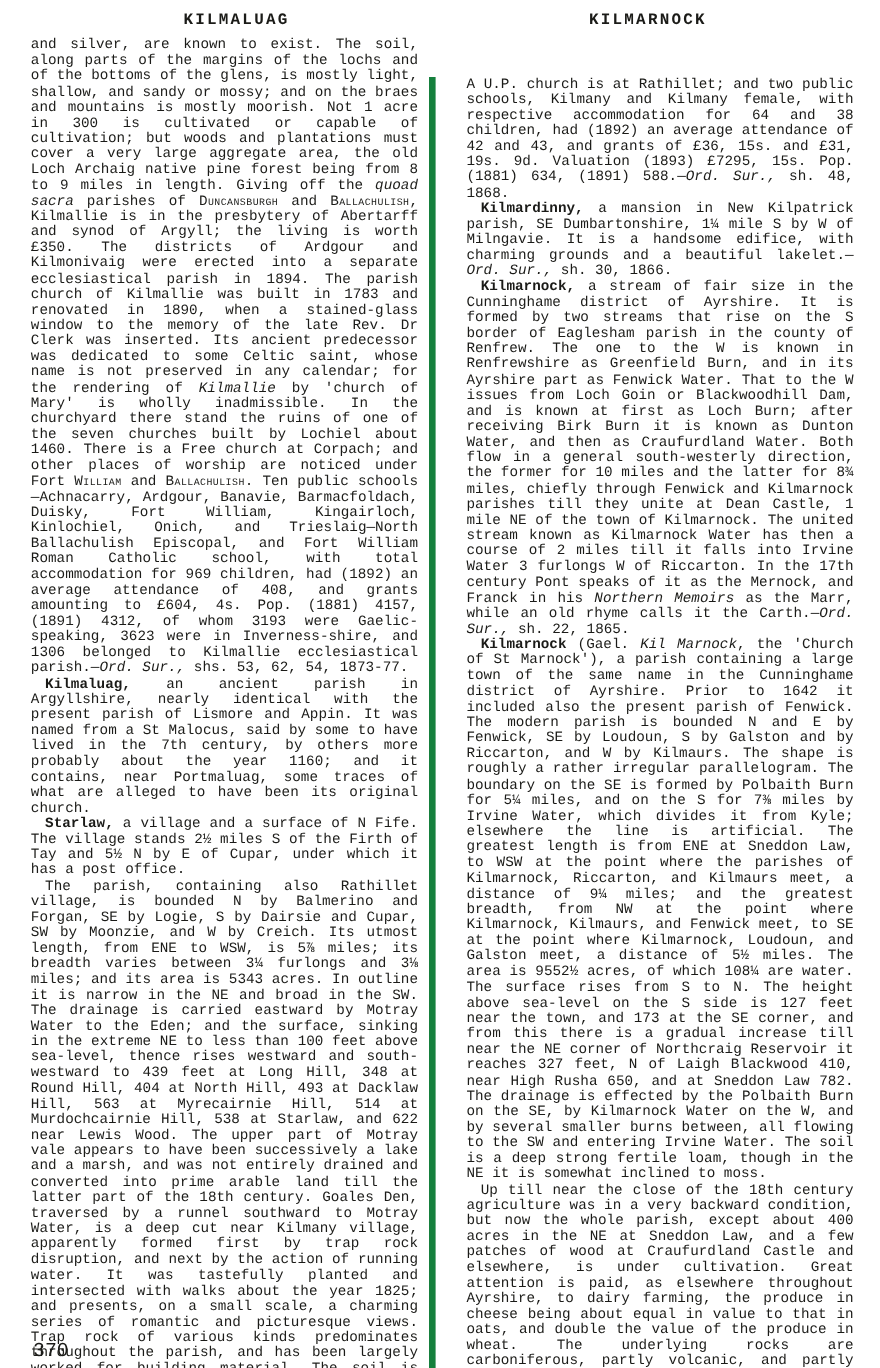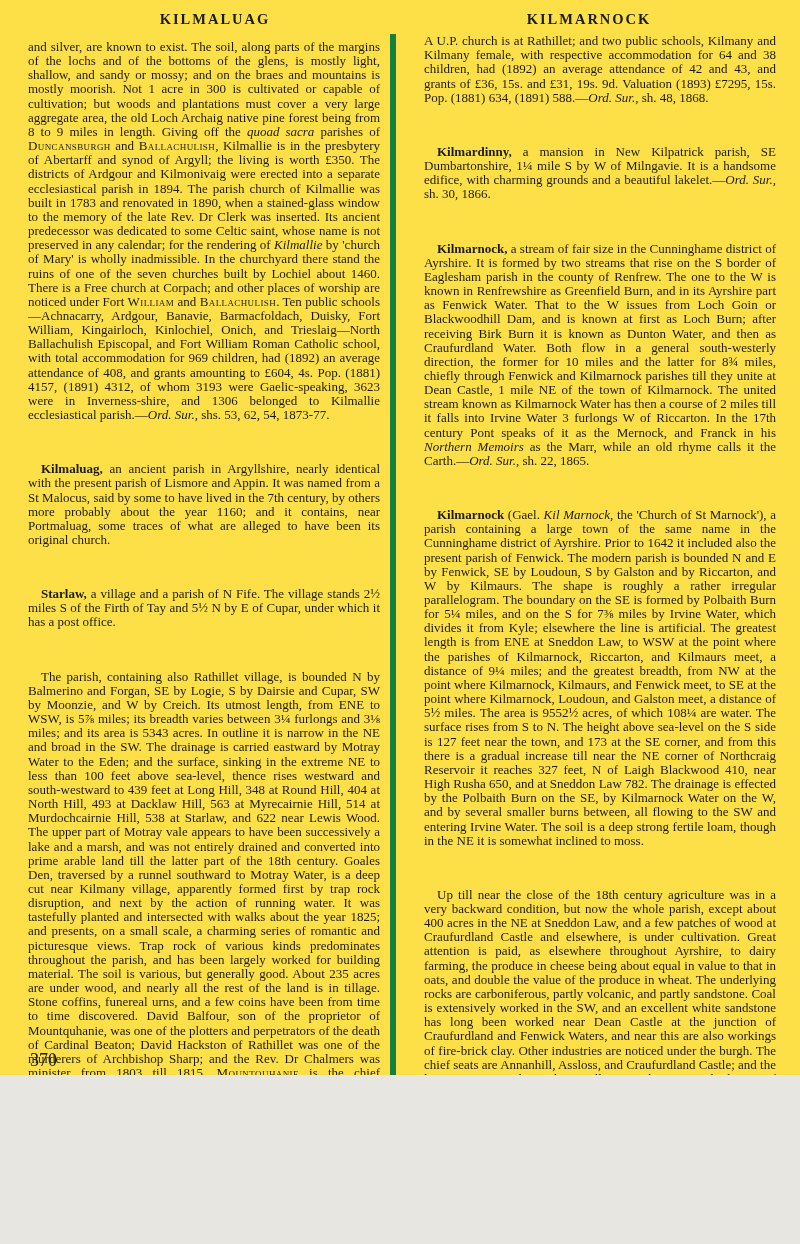--- a/index.html
+++ b/index.html
@@ -1,34 +1,34 @@
 <!DOCTYPE html>
 <html lang="en"><head>
 <meta charset="utf-8">
 <style>
   html, body { margin: 0; padding: 0; background: #e8e6e0; }
   .page {
-    width: 800px; height: 1075px; box-sizing: border-box;
-    background: #fde047; color: #1b1b18;
-    font-family: Liberation Serif, serif;
+    width: 800px; height: 1244px; box-sizing: border-box;
+    background: #ffffff; color: #1b1b18;
+    font-family: Liberation Mono, monospace;
     font-size: 13px; line-height: 14.15px;
     margin: 0 auto; position: relative; overflow: hidden;
     padding: 12px 24px 20px 28px;
   }
   .running-heads { display: flex; margin-bottom: 8px; }
   .running-heads .head {
     flex: 1; text-align: center; font-weight: bold;
     font-size: 14.5px; letter-spacing: 2px;
   }
   .cols { display: flex; align-items: center; }
   .col { flex: 1; min-width: 0; }
   .col-left  { padding-right: 10px; }
   .col-right { padding-left: 28px; border-left: 6px solid #15803d; }
   p.para { margin: 0; text-align: justify; }
-  p.para.ind { text-indent: 13px; margin-top: 40px; }
+  p.para.ind { text-indent: 13px; }
   .seg.bold { font-weight: bold; }
   .seg.italic { font-style: italic; }
   .seg.smallcaps { font-variant: small-caps; letter-spacing: 0.4px; }
   .page-number {
     position: absolute; left: 30px; bottom: 8px; font-size: 18px;
   }
 </style>
 </head>
 <body>
 
@@ -37,21 +37,21 @@
   <div class="running-heads">
     <div class="head">KILMALUAG</div>
     <div class="head">KILMARNOCK</div>
   </div>
 
   <div class="cols">
     <div class="col col-left">
       <div class="col-body">
           <p class="para"><span class="seg normal">and silver, are known to exist. The soil, along parts of the margins of the lochs and of the bottoms of the glens, is mostly light, shallow, and sandy or mossy; and on the braes and mountains is mostly moorish. Not 1 acre in 300 is cultivated or capable of cultivation; but woods and plantations must cover a very large aggregate area, the old Loch Archaig native pine forest being from 8 to 9 miles in length. Giving off the </span><span class="seg italic">quoad sacra</span><span class="seg normal"> parishes of </span><span class="seg smallcaps">Duncansburgh</span><span class="seg normal"> and </span><span class="seg smallcaps">Ballachulish</span><span class="seg normal">, Kilmallie is in the presbytery of Abertarff and synod of Argyll; the living is worth £350. The districts of Ardgour and Kilmonivaig were erected into a separate ecclesiastical parish in 1894. The parish church of Kilmallie was built in 1783 and renovated in 1890, when a stained-glass window to the memory of the late Rev. Dr Clerk was inserted. Its ancient predecessor was dedicated to some Celtic saint, whose name is not preserved in any calendar; for the rendering of </span><span class="seg italic">Kilmallie</span><span class="seg normal"> by 'church of Mary' is wholly inadmissible. In the churchyard there stand the ruins of one of the seven churches built by Lochiel about 1460. There is a Free church at Corpach; and other places of worship are noticed under Fort </span><span class="seg smallcaps">William</span><span class="seg normal"> and </span><span class="seg smallcaps">Ballachulish</span><span class="seg normal">. Ten public schools—Achnacarry, Ardgour, Banavie, Barmacfoldach, Duisky, Fort William, Kingairloch, Kinlochiel, Onich, and Trieslaig—North Ballachulish Episcopal, and Fort William Roman Catholic school, with total accommodation for 969 children, had (1892) an average attendance of 408, and grants amounting to £604, 4s. Pop. (1881) 4157, (1891) 4312, of whom 3193 were Gaelic-speaking, 3623 were in Inverness-shire, and 1306 belonged to Kilmallie ecclesiastical parish.—</span><span class="seg italic">Ord. Sur.,</span><span class="seg normal"> shs. 53, 62, 54, 1873-77.</span></p>
           <p class="para ind"><span class="seg bold">Kilmaluag,</span><span class="seg normal"> an ancient parish in Argyllshire, nearly identical with the present parish of Lismore and Appin. It was named from a St Malocus, said by some to have lived in the 7th century, by others more probably about the year 1160; and it contains, near Portmaluag, some traces of what are alleged to have been its original church.</span></p>
-          <p class="para ind"><span class="seg bold">Starlaw,</span><span class="seg normal"> a village and a parish of N Fife. The village stands 2½ miles S of the Firth of Tay and 5½ N by E of Cupar, under which it has a post office.</span></p>
+          <p class="para ind"><span class="seg bold">Starlaw,</span><span class="seg normal"> a village and a surface of N Fife. The village stands 2½ miles S of the Firth of Tay and 5½ N by E of Cupar, under which it has a post office.</span></p>
           <p class="para ind"><span class="seg normal">The parish, containing also Rathillet village, is bounded N by Balmerino and Forgan, SE by Logie, S by Dairsie and Cupar, SW by Moonzie, and W by Creich. Its utmost length, from ENE to WSW, is 5⅞ miles; its breadth varies between 3¼ furlongs and 3⅛ miles; and its area is 5343 acres. In outline it is narrow in the NE and broad in the SW. The drainage is carried eastward by Motray Water to the Eden; and the surface, sinking in the extreme NE to less than 100 feet above sea-level, thence rises westward and south-westward to 439 feet at Long Hill, 348 at Round Hill, 404 at North Hill, 493 at Dacklaw Hill, 563 at Myrecairnie Hill, 514 at Murdochcairnie Hill, 538 at Starlaw, and 622 near Lewis Wood. The upper part of Motray vale appears to have been successively a lake and a marsh, and was not entirely drained and converted into prime arable land till the latter part of the 18th century. Goales Den, traversed by a runnel southward to Motray Water, is a deep cut near Kilmany village, apparently formed first by trap rock disruption, and next by the action of running water. It was tastefully planted and intersected with walks about the year 1825; and presents, on a small scale, a charming series of romantic and picturesque views. Trap rock of various kinds predominates throughout the parish, and has been largely worked for building material. The soil is various, but generally good. About 235 acres are under wood, and nearly all the rest of the land is in tillage. Stone coffins, funereal urns, and a few coins have been from time to time discovered. David Balfour, son of the proprietor of Mountquhanie, was one of the plotters and perpetrators of the death of Cardinal Beaton; David Hackston of Rathillet was one of the murderers of Archbishop Sharp; and the Rev. Dr Chalmers was minister from 1803 till 1815. </span><span class="seg smallcaps">Mountquhanie</span><span class="seg normal"> is the chief residence. Kilmany is in the presbytery of Cupar and synod of Fife; the living is worth £303. The parish church, at Kilmany village, is a plain structure of 1768.</span></p>
         </div>
     </div>
     <div class="col col-right">
       <div class="col-body">
           <p class="para"><span class="seg normal">A U.P. church is at Rathillet; and two public schools, Kilmany and Kilmany female, with respective accommodation for 64 and 38 children, had (1892) an average attendance of 42 and 43, and grants of £36, 15s. and £31, 19s. 9d. Valuation (1893) £7295, 15s. Pop. (1881) 634, (1891) 588.—</span><span class="seg italic">Ord. Sur.,</span><span class="seg normal"> sh. 48, 1868.</span></p>
           <p class="para ind"><span class="seg bold">Kilmardinny,</span><span class="seg normal"> a mansion in New Kilpatrick parish, SE Dumbartonshire, 1¼ mile S by W of Milngavie. It is a handsome edifice, with charming grounds and a beautiful lakelet.—</span><span class="seg italic">Ord. Sur.,</span><span class="seg normal"> sh. 30, 1866.</span></p>
           <p class="para ind"><span class="seg bold">Kilmarnock,</span><span class="seg normal"> a stream of fair size in the Cunninghame district of Ayrshire. It is formed by two streams that rise on the S border of Eaglesham parish in the county of Renfrew. The one to the W is known in Renfrewshire as Greenfield Burn, and in its Ayrshire part as Fenwick Water. That to the W issues from Loch Goin or Blackwoodhill Dam, and is known at first as Loch Burn; after receiving Birk Burn it is known as Dunton Water, and then as Craufurdland Water. Both flow in a general south-westerly direction, the former for 10 miles and the latter for 8¾ miles, chiefly through Fenwick and Kilmarnock parishes till they unite at Dean Castle, 1 mile NE of the town of Kilmarnock. The united stream known as Kilmarnock Water has then a course of 2 miles till it falls into Irvine Water 3 furlongs W of Riccarton. In the 17th century Pont speaks of it as the Mernock, and Franck in his </span><span class="seg italic">Northern Memoirs</span><span class="seg normal"> as the Marr, while an old rhyme calls it the Carth.—</span><span class="seg italic">Ord. Sur.,</span><span class="seg normal"> sh. 22, 1865.</span></p>
           <p class="para ind"><span class="seg bold">Kilmarnock</span><span class="seg normal"> (Gael. </span><span class="seg italic">Kil Marnock</span><span class="seg normal">, the 'Church of St Marnock'), a parish containing a large town of the same name in the Cunninghame district of Ayrshire. Prior to 1642 it included also the present parish of Fenwick. The modern parish is bounded N and E by Fenwick, SE by Loudoun, S by Galston and by Riccarton, and W by Kilmaurs. The shape is roughly a rather irregular parallelogram. The boundary on the SE is formed by Polbaith Burn for 5¼ miles, and on the S for 7⅜ miles by Irvine Water, which divides it from Kyle; elsewhere the line is artificial. The greatest length is from ENE at Sneddon Law, to WSW at the point where the parishes of Kilmarnock, Riccarton, and Kilmaurs meet, a distance of 9¼ miles; and the greatest breadth, from NW at the point where Kilmarnock, Kilmaurs, and Fenwick meet, to SE at the point where Kilmarnock, Loudoun, and Galston meet, a distance of 5½ miles. The area is 9552½ acres, of which 108¼ are water. The surface rises from S to N. The height above sea-level on the S side is 127 feet near the town, and 173 at the SE corner, and from this there is a gradual increase till near the NE corner of Northcraig Reservoir it reaches 327 feet, N of Laigh Blackwood 410, near High Rusha 650, and at Sneddon Law 782. The drainage is effected by the Polbaith Burn on the SE, by Kilmarnock Water on the W, and by several smaller burns between, all flowing to the SW and entering Irvine Water. The soil is a deep strong fertile loam, though in the NE it is somewhat inclined to moss.</span></p>
           <p class="para ind"><span class="seg normal">Up till near the close of the 18th century agriculture was in a very backward condition, but now the whole parish, except about 400 acres in the NE at Sneddon Law, and a few patches of wood at Craufurdland Castle and elsewhere, is under cultivation. Great attention is paid, as elsewhere throughout Ayrshire, to dairy farming, the produce in cheese being about equal in value to that in oats, and double the value of the produce in wheat. The underlying rocks are carboniferous, partly volcanic, and partly sandstone. Coal is extensively worked in the SW, and an excellent white sandstone has long been worked near Dean Castle at the junction of Craufurdland and Fenwick Waters, and near this are also workings of fire-brick clay. Other industries are noticed under the burgh. The chief seats are Annanhill, Assloss, and Craufurdland Castle; and the latter, Dean Castle, and Rowallan are the principal objects of antiquarian interest. The oldest part of Craufurdland Castle, 2½ miles NE of the town of Kilmarnock, on a steep bank overlooking Craufurdland Water, dates tra-</span></p>

